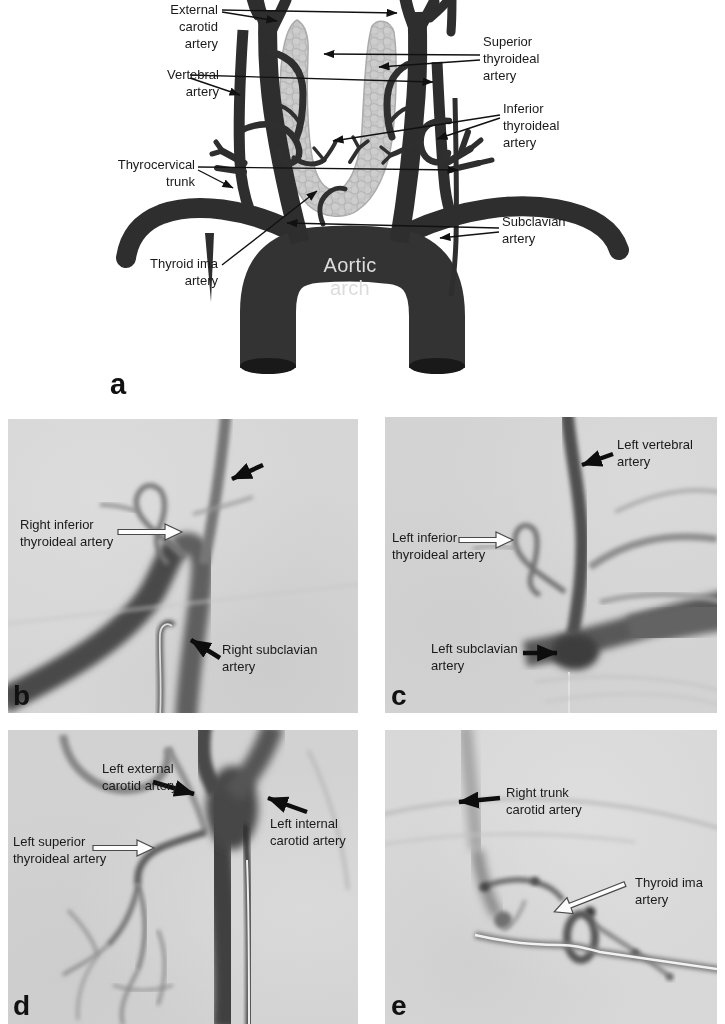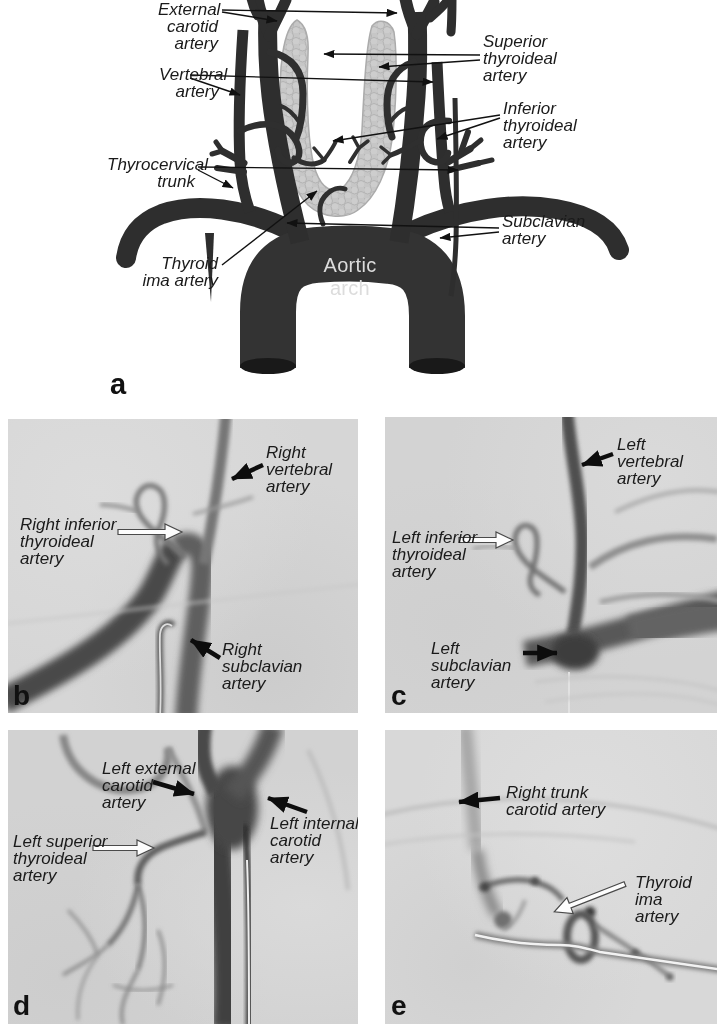--- a/index.html
+++ b/index.html
@@ -1,19 +1,19 @@
 <!DOCTYPE html>
 <html><head>
 <meta charset="utf-8">
 <style>
   html,body{margin:0;padding:0;background:#ffffff;}
   .fig{position:relative;width:725px;height:1024px;background:#ffffff;overflow:hidden;
        font-family:"Liberation Sans", sans-serif;}
   .abs{position:absolute;}
-  .ann{position:absolute;font-size:17px;line-height:17px;color:#1a1a1a;font-style:italic;}
+  .ann{position:absolute;font-size:13px;line-height:17px;color:#1a1a1a;}
   .ann.r{text-align:right;}
   .letter{position:absolute;font-weight:bold;font-size:28px;color:#111;line-height:1;}
   .angio{position:absolute;overflow:hidden;}
   .angio svg{position:absolute;left:0;top:0;}
   .panel-a svg{position:absolute;left:0;top:0;}
   .aorta-text{position:absolute;font-size:20px;color:#dcdcdc;text-align:center;letter-spacing:.3px;}
   .bg-b{background:radial-gradient(ellipse at 25% 25%, #dcdcdc 0%, rgba(220,220,220,0) 60%),
                radial-gradient(ellipse at 75% 85%, #cccccc 0%, rgba(204,204,204,0) 55%), #d6d6d6;}
   .bg-c{background:radial-gradient(ellipse at 80% 20%, #dadada 0%, rgba(218,218,218,0) 55%),
                radial-gradient(ellipse at 20% 70%, #cfcfcf 0%, rgba(207,207,207,0) 50%), #d3d3d3;}
@@ -158,21 +158,20 @@
         <path d="M 152 300 C 154 260 151 235 152 215 C 153 205 160 201 166 206" stroke="#4f4f4f" stroke-width="5.5" filter="url(#blB)"></path>
         <path d="M 152 300 C 154 260 151 235 152 215 C 153 206 159 203 164 207" stroke="#dddddd" stroke-width="1.8"></path>
         <path d="M -5 205 C 80 195 180 185 355 165" stroke="#c7c7c7" stroke-width="2" filter="url(#blB)"></path>
       </g>
       <g stroke="#0d0d0d" stroke-width="4.5">
         <line x1="255" y1="46" x2="224" y2="60" marker-end="url(#arrB)"></line>
         <line x1="212" y1="239" x2="183" y2="221" marker-end="url(#arrB)"></line>
       </g>
       <polygon points="110,110.5 157,110.5 157,105 174,113 157,121 157,115.5 110,115.5" fill="#fdfdfd" stroke="#4a4a4a" stroke-width="1.2"></polygon>
     </svg>
-    <div class="ann" style="left:258px;top:25px;width:94px;">Right vertebral artery</div>
     <div class="ann" style="left:12px;top:97px;width:106px;">Right inferior thyroideal artery</div>
     <div class="ann" style="left:214px;top:222px;width:104px;">Right subclavian artery</div>
     <div class="letter" style="left:5px;bottom:3px;">b</div>
   </div>
 
   <div class="angio bg-c" style="left:385px;top:417px;width:332px;height:296px;">
     <svg width="332" height="296" viewBox="0 0 332 296">
       <defs>
         <marker id="arrC" markerWidth="4.6" markerHeight="3.8" refX="4.4" refY="1.9" orient="auto" markerUnits="strokeWidth">
           <path d="M0,0 L4.6,1.9 L0,3.8 Z" fill="#0d0d0d"></path>

